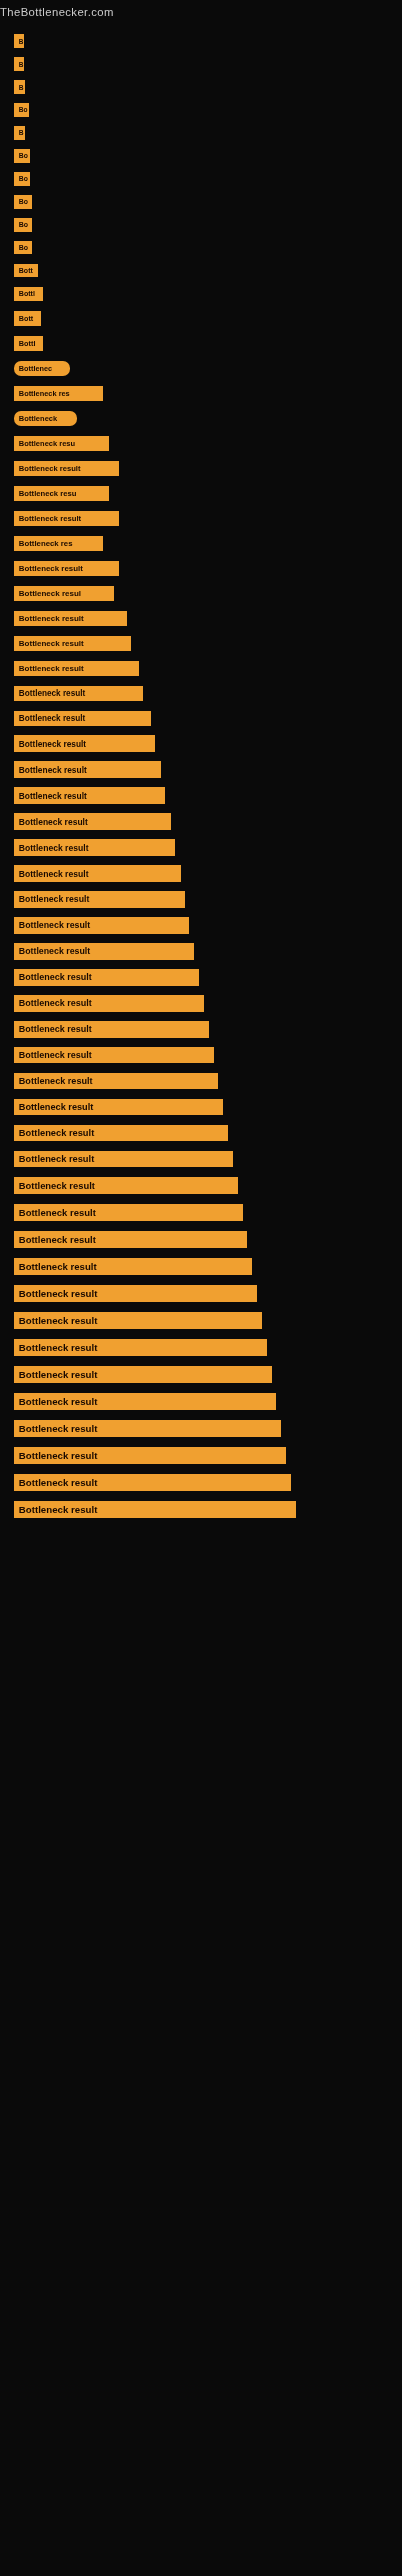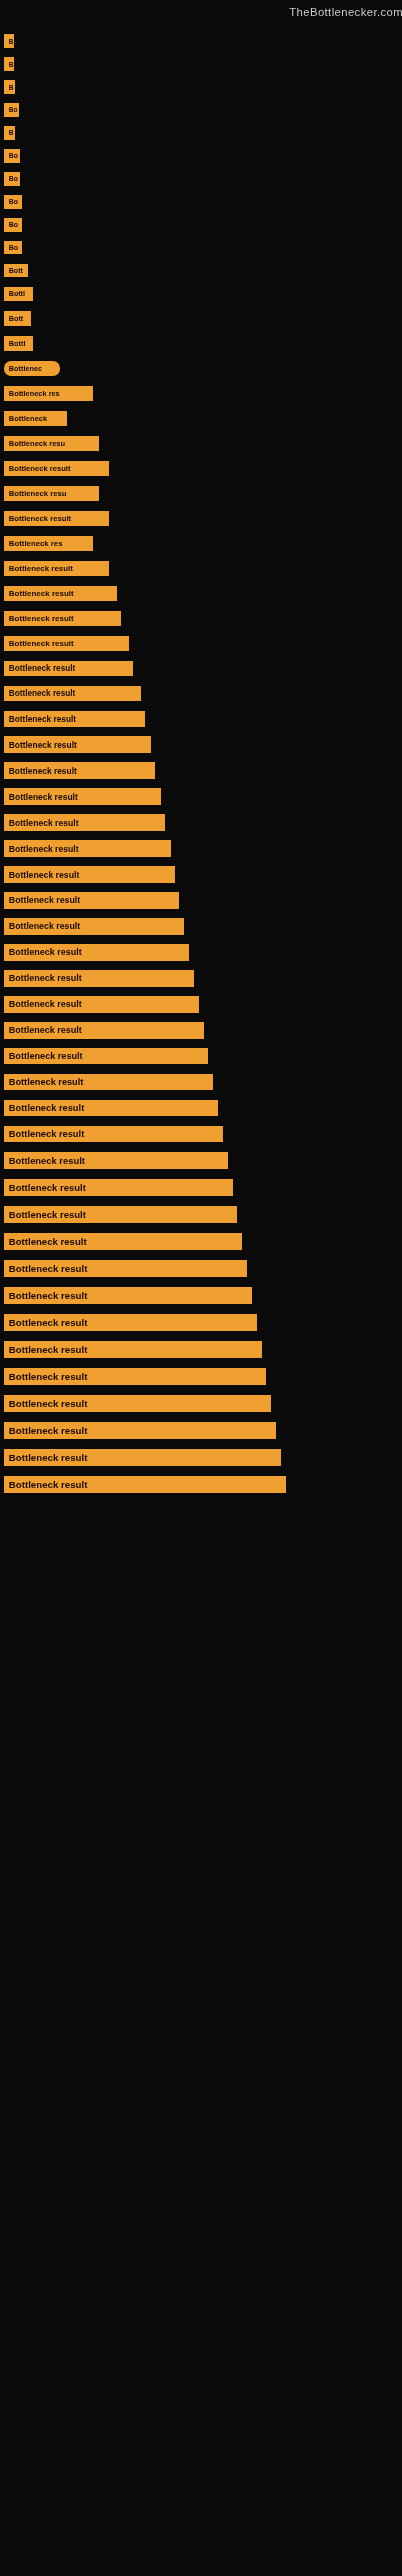--- a/index.html
+++ b/index.html
@@ -6,28 +6,28 @@
     body {
       background-color: #0a0a0a;
       width: 403px;
       min-height: 2576px;
       font-family: Arial, sans-serif;
       position: relative;
     }
     .site-title {
       color: #cccccc;
       font-size: 11.3px;
-      text-align: right;
+      text-align: left;
       padding: 6.4px 0 3.2px 0;
       letter-spacing: 0.4px;
     }
     .items-container {
       display: flex;
       flex-direction: column;
-      padding: 8px 4px;
+      padding: 8px 14px;
     }
     .item-row {
       display: flex;
       align-items: center;
       margin-bottom: 0px;
       padding: 4.8px 0;
     }
     .orange-label {
       background-color: #f0a030;
       color: #1a0a00;
@@ -87,41 +87,44 @@
     <div class="item-row">
       <span class="orange-label" style="width: 29px; font-size: 7.3px;">Bottl</span>
     </div>
     <div class="item-row">
       <span class="orange-label" style="width: 56px; font-size: 7.3px; border-radius: 7px;">Bottlenec</span>
     </div>
     <div class="item-row">
       <span class="orange-label" style="width: 89px; font-size: 7.4px;">Bottleneck res</span>
     </div>
     <div class="item-row">
-      <span class="orange-label" style="width: 63px; font-size: 7.5px;">Bottleneck</span>
+      <span class="orange-label" style="width: 63px; font-size: 7.5px; border-radius: 7px;">Bottleneck</span>
     </div>
     <div class="item-row">
       <span class="orange-label" style="width: 95px; font-size: 7.5px;">Bottleneck resu</span>
     </div>
     <div class="item-row">
       <span class="orange-label" style="width: 105px; font-size: 7.6px;">Bottleneck result</span>
     </div>
     <div class="item-row">
       <span class="orange-label" style="width: 95px; font-size: 7.7px;">Bottleneck resu</span>
     </div>
     <div class="item-row">
       <span class="orange-label" style="width: 105px; font-size: 7.7px;">Bottleneck result</span>
     </div>
     <div class="item-row">
       <span class="orange-label" style="width: 89px; font-size: 7.8px;">Bottleneck res</span>
     </div>
     <div class="item-row">
       <span class="orange-label" style="width: 105px; font-size: 7.9px;">Bottleneck result</span>
     </div>
     <div class="item-row">
+      <span class="orange-label" style="width: 100px; font-size: 8px;">Bottleneck resul</span>
+    </div>
+    <div class="item-row">
       <span class="orange-label" style="width: 113px; font-size: 8px;">Bottleneck result</span>
     </div>
     <div class="item-row">
       <span class="orange-label" style="width: 117px; font-size: 8px;">Bottleneck result</span>
     </div>
     <div class="item-row">
       <span class="orange-label" style="width: 125px; font-size: 8px;">Bottleneck result</span>
     </div>
     <div class="item-row">
       <span class="orange-label" style="width: 129px; font-size: 8.2px;">Bottleneck result</span>

